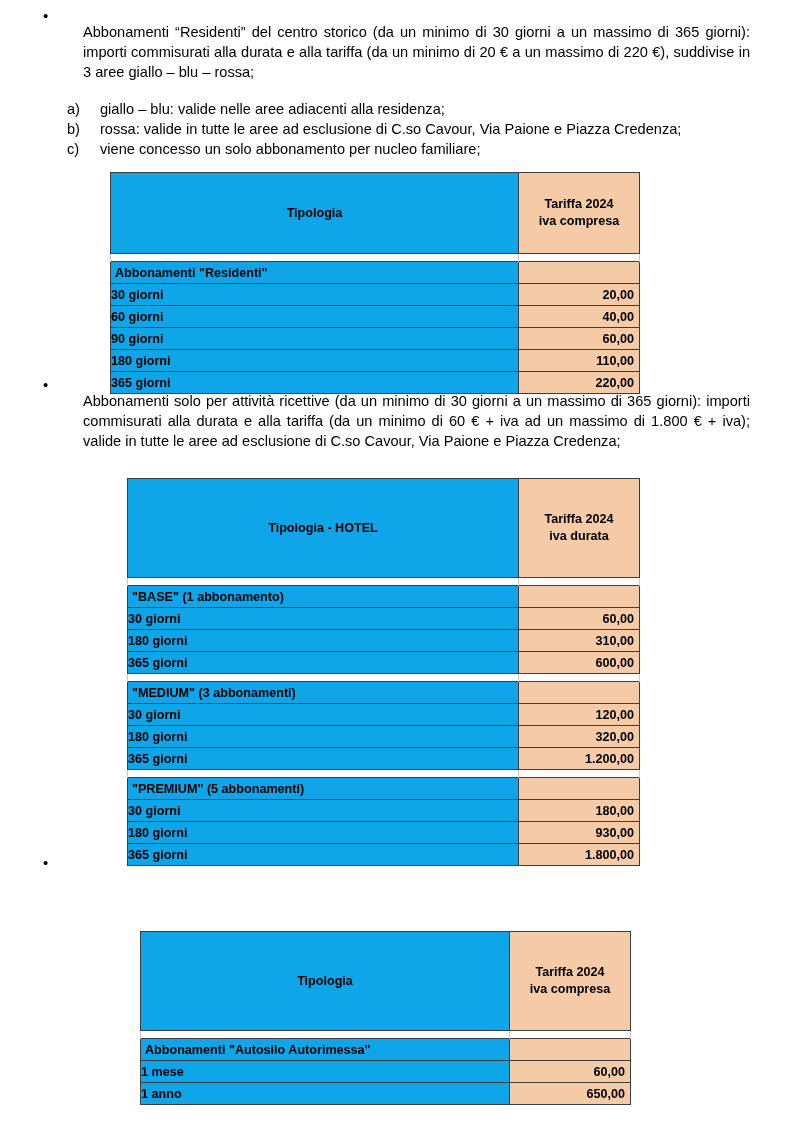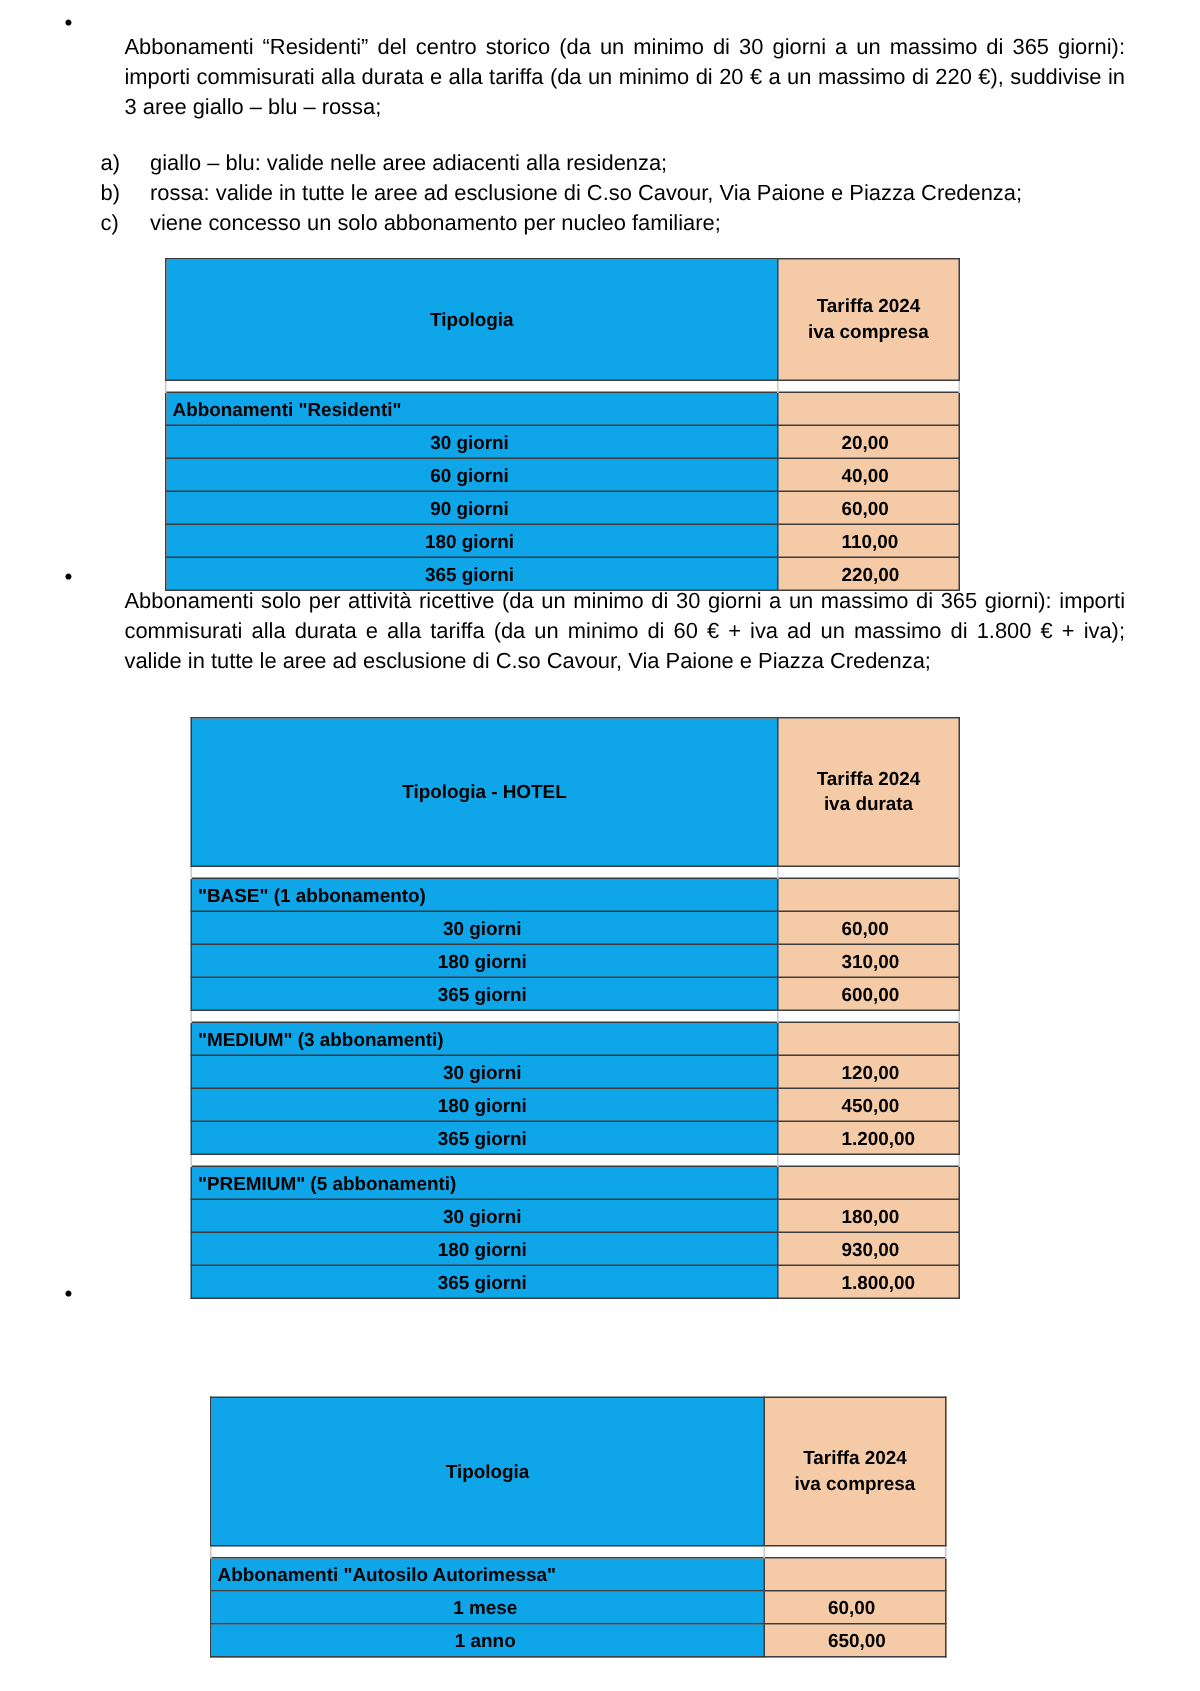--- a/index.html
+++ b/index.html
@@ -89,26 +89,26 @@
     text-align: center;
     line-height: 17px;
     padding: 14px 4px;
   }
   .tbl .grp-label {
     text-align: left;
     padding-left: 4px;
     height: 21px;
   }
   .tbl .lbl-cell {
-    text-align: center;
+    text-align: left;
     padding-right: 3px;
     height: 21px;
   }
   .tbl .val-cell {
-    text-align: left;
+    text-align: right;
     padding-right: 5px;
     height: 21px;
     padding-left: 42px;
   }
   .tbl tr.spacer td {
     border-left: 1px solid #c9c9c9;
     border-right: 1px solid #c9c9c9;
     border-top: none;
     border-bottom: none;
     height: 7px;
@@ -236,21 +236,21 @@
       <tr>
         <td class="grp-label">"MEDIUM" (3 abbonamenti)</td>
         <td class="peach"></td>
       </tr>
       <tr>
         <td class="lbl-cell">30 giorni</td>
         <td class="val-cell peach">120,00</td>
       </tr>
       <tr>
         <td class="lbl-cell">180 giorni</td>
-        <td class="val-cell peach">450,00</td>
+        <td class="val-cell peach">320,00</td>
       </tr>
       <tr>
         <td class="lbl-cell">365 giorni</td>
         <td class="val-cell peach">1.200,00</td>
       </tr>
 
       <tr class="spacer">
         <td></td>
         <td class="peach-sp"></td>
       </tr>

